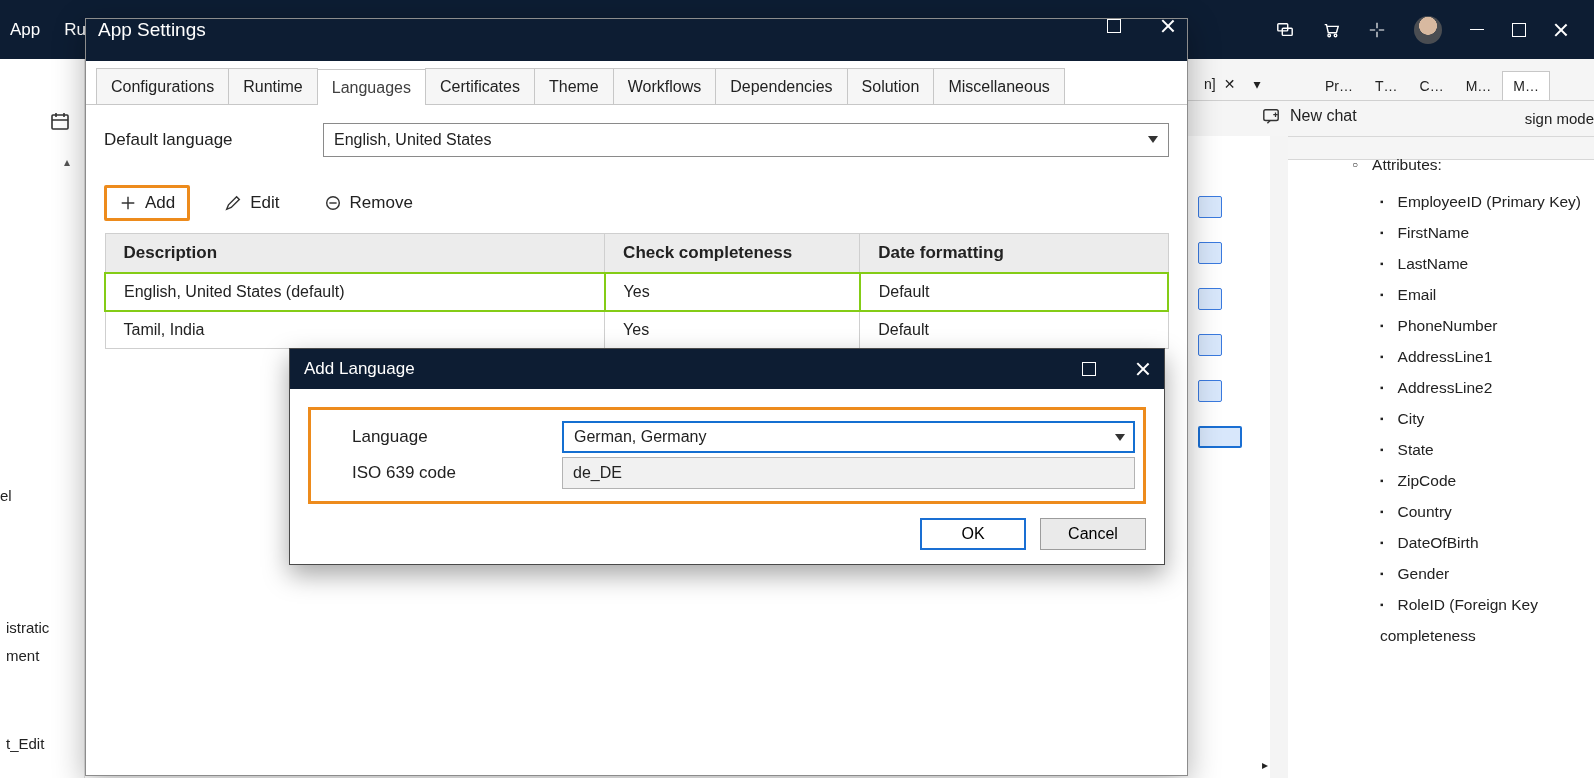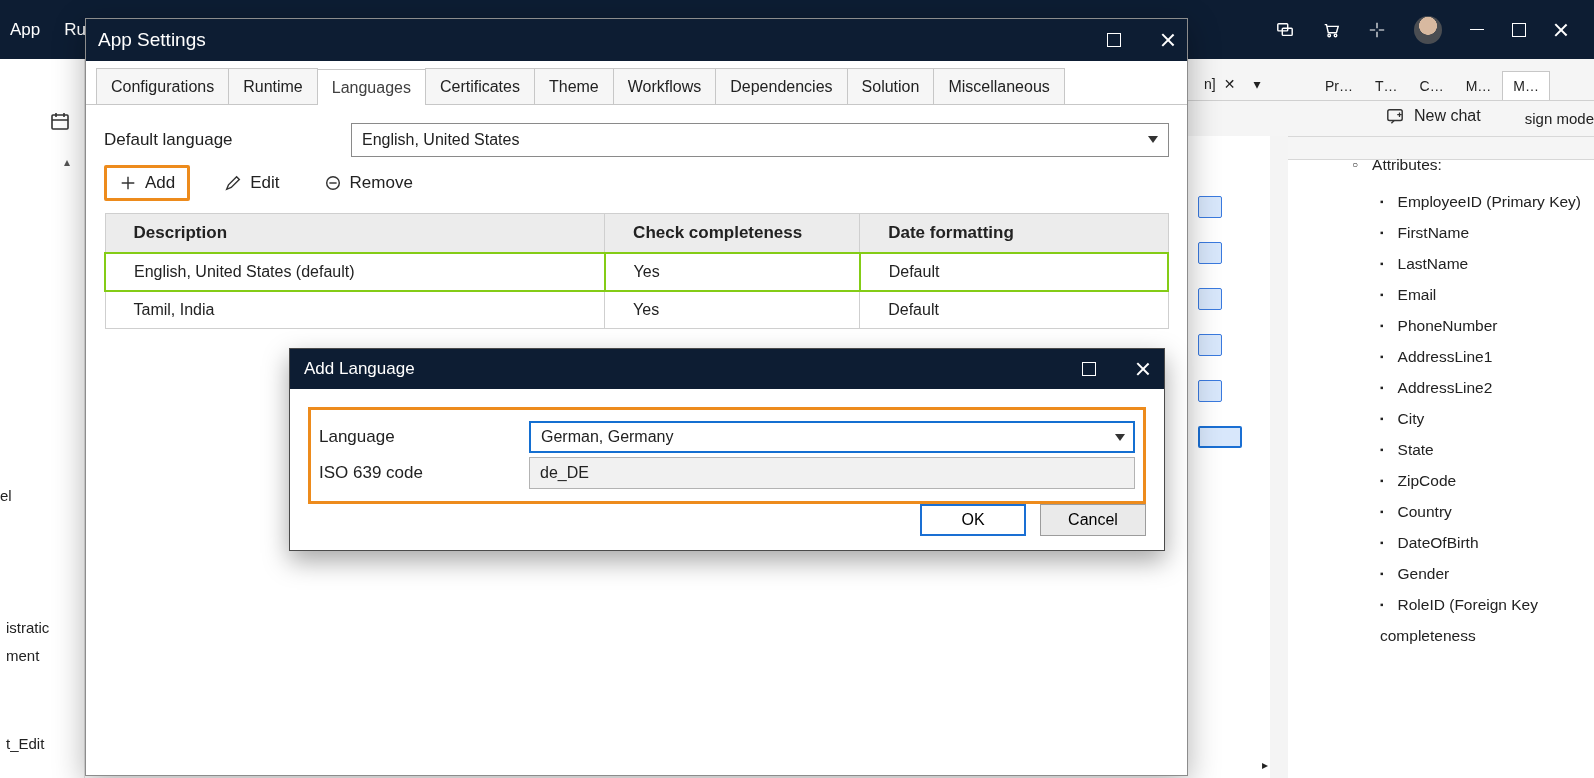--- a/index.html
+++ b/index.html
@@ -28,76 +28,76 @@
     .left-col .items { position:absolute; bottom:20px; left:6px; font-size:15px; color:#222; line-height:28px; }
     .left-col .items div { white-space: nowrap; }
     .left-col .el-item { position:absolute; top:428px; left:0px; font-size:15px;}
 
     
     .settings-modal {
       position:absolute; left:85px; top:18px; width:1103px; height:758px;
       background:#fff; border:1px solid #8c8c8c; box-shadow:0 8px 30px rgba(0,0,0,.3);
       z-index: 10;
     }
-    .settings-title { height:42px; background:#0d1d33; color:#fff; display:flex; align-items:center; padding:0 12px; font-size:19px; }
+    .settings-title { height:42px; background:#0d1d33; color:#fff; display:flex; align-items:flex-start; padding:0 12px; font-size:19px; }
     .settings-title .winctrls { margin-left:auto; display:flex; gap:40px; }
 
     .settings-tabs { display:flex; border-bottom:1px solid #c7c7c7; padding:0 10px; height:44px; align-items:flex-end; }
     .settings-tabs .tab { padding:9px 14px 8px; border:1px solid #c7c7c7; border-bottom:none; background:#f6f6f6; margin-right:-1px; font-size:16px; cursor:pointer;}
     .settings-tabs .tab.active { background:#fff; color:#404040; border-top:1px solid #c7c7c7; position:relative; top:1px;}
     .settings-body { padding:18px 18px; }
-    .deflang-row { display:flex; align-items:center; gap:32px; margin-bottom:8px; }
+    .deflang-row { display:flex; align-items:center; gap:4px; margin-bottom:28px; }
     .deflang-row label{ font-size:17px; min-width:215px; }
     .deflang-select { flex:1; height:34px; border:1px solid #8a8a8a; padding:2px 28px 2px 10px; position:relative; font-size:16px; display:flex; align-items:center; }
     .deflang-select .caret { position:absolute; right:10px; top:12px; width:0; height:0; border-left:5px solid transparent; border-right:5px solid transparent; border-top:7px solid #333; }
 
     .toolbar { display:flex; gap:24px; margin-bottom:12px; align-items:center;}
     .toolbar .btn { display:flex; align-items:center; gap:8px; font-size:17px; padding:4px 10px; cursor:pointer;}
     .toolbar .btn.highlight { border:3px solid #ed8b1c; border-radius:2px; padding:5px 12px;}
 
     .lang-table { width:100%; border:1px solid #aeaeae; border-collapse:collapse; }
-    .lang-table th, .lang-table td { text-align:left; padding:9px 28px; border:1px solid #cfcfcf; font-weight:400; font-size:16px;}
+    .lang-table th, .lang-table td { text-align:left; padding:9px 18px; border:1px solid #cfcfcf; font-weight:400; font-size:16px;}
     .lang-table thead th { background:#ececec; font-weight:600; font-size:17px;}
     .lang-table col.c1{ width:47%; } .lang-table col.c2{ width:24%; } .lang-table col.c3{ width:29%; }
     .lang-table tbody tr:first-child td { border:2px solid #84cc16; }
 
     
     .add-lang {
       position:absolute; left:203px; top:329px; width:876px; background:#fff;
       border:1px solid #4a4a4a; box-shadow:0 10px 24px rgba(0,0,0,.35); z-index:30;
     }
     .add-lang .dlg-h { height:40px; background:#0d1d33; color:#fff; display:flex; align-items:center; padding:0 14px; font-size:17px;}
     .add-lang .dlg-h .winctrls{ margin-left:auto; display:flex; gap:40px;}
     .add-lang .dlg-body { padding:18px 18px 14px; }
     .form-area { border:3px solid #ed8b1c; padding:7px 8px 8px; }
     .form-row { display:flex; align-items:center; margin:4px 0;}
-    .form-row label { width:210px; font-size:17px;}
+    .form-row label { width:210px; font-size:17px;margin-left:33px;}
     .sel { flex:1; height:32px; border:2px solid #146fd1; display:flex; align-items:center; padding:0 30px 0 10px; position:relative; font-size:16px;}
     .sel .caret{ position:absolute; right:8px; top:11px; width:0;height:0;border-left:5px solid transparent;border-right:5px solid transparent;border-top:7px solid #333;}
     .txt { flex:1; height:32px; border:1px solid #b3b3b3; background:#f1f1f1; padding:0 10px; font-size:16px; display:flex; align-items:center;}
-    .dlg-btns { display:flex; justify-content:flex-end; gap:14px; }
+    .dlg-btns { display:flex; justify-content:flex-end; gap:14px; margin-top:14px;}
     .dlg-btns button { width:106px; height:32px; font-size:16px; border:1px solid #9c9c9c; background:#eaeaea; cursor:pointer;}
     .dlg-btns button.primary { border:2px solid #1a6fd3; background:#fff; }
 
     
     .behind-right { position:absolute; top:68px; left:1188px; right:0; bottom:0; }
     .tab-strip { height:33px; border-bottom:1px solid #d0d0d0; display:flex; align-items:center; gap:6px; padding-left:10px; font-size:14px;}
     .tab-strip .tabx { display:flex; align-items:center; gap:8px; padding:0 6px;}
     .tab-strip .closex{ font-size:14px; }
     .tab-strip .chev{ margin-left:6px;}
     .mode-row { height:36px; border-bottom:1px solid #d8d8d8; display:flex; align-items:center; justify-content:flex-end; font-size:15px;}
     .canvas-area { position:absolute; top:68px; left:0; width:100px; bottom:0; background:#fff;}
     .canvas-area .scrollbar-v { position:absolute; top:0; right:0; width:18px; bottom:0; background:#f4f4f4; }
     .canvas-area .cell { position:absolute; left:10px; width:24px; height:22px; border:1px solid #3a7adf; background:#d8e7fb; border-radius:2px;}
     .canvas-area .cell.sel { border:2px solid #1a6fd3; }
 
     .right-tabs{ position:absolute; top:68px; left:1314px; right:0; height:33px; border-bottom:1px solid #d0d0d0; display:flex; align-items:flex-end;}
     .right-tabs .rt { padding:6px 10px; font-size:14px; border:1px solid transparent; border-bottom:none; cursor:pointer;}
     .right-tabs .rt.active{ border-color:#c7c7c7; background:#fff;}
-    .chat-new { position:absolute; top:107px; left:1386px; display:flex; align-items:center; gap:10px; font-size:16px;}
+    .chat-new { position:absolute; top:107px; left:1262px; display:flex; align-items:center; gap:10px; font-size:16px;}
     .attr-panel { position:absolute; top:150px; left:1352px; right:8px; bottom:0; overflow:hidden; font-size:15.5px; line-height:29px;}
     .attr-panel .hd::before{ content:"○"; margin-right:14px; font-size:10px; position:relative; top:-2px;}
     .attr-panel ul{ list-style:none; padding:0; margin:6px 0 0 28px;}
     .attr-panel li::before{ content:"▪"; font-size:10px; margin-right:14px; position:relative; top:-2px;}
 
     
     svg { stroke:#333; stroke-width:1.6; fill:none; }
     .white svg, .settings-title svg, .dlg-h svg, .top-blackbar svg { stroke:#fff; }
   </style>
 </head>

